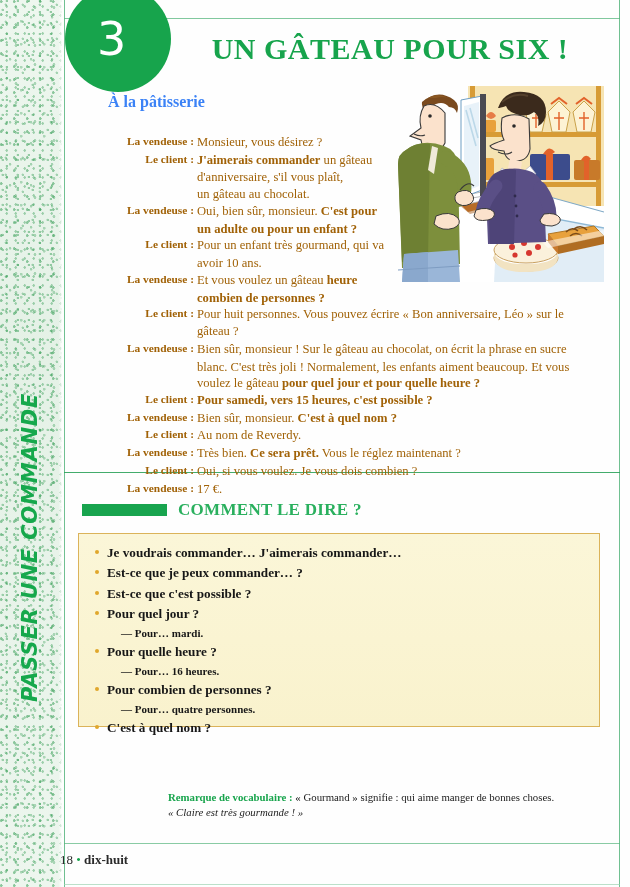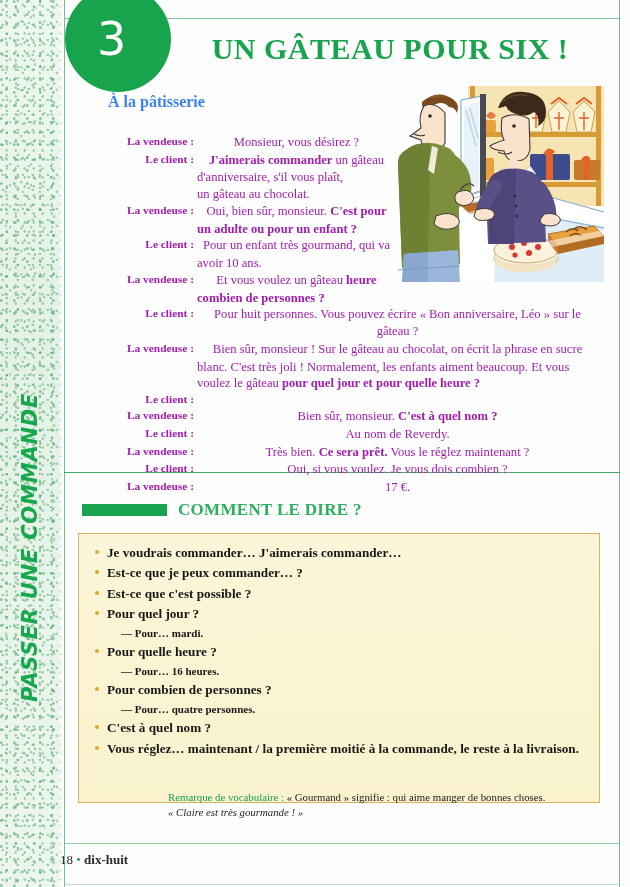--- a/index.html
+++ b/index.html
@@ -77,50 +77,50 @@
   }
 
   
   .dlg-head{
     position:absolute;left:108px;top:93px;
     font-family:"Liberation Serif", serif;
     font-weight:bold;font-size:16px;color:#3b82f6;
   }
   .dialogue{
     position:absolute;left:106px;top:134px;width:492px;
-    font-size:12.6px;color:#a21caf;line-height:1.33;
+    font-size:12.6px;color:#a16207;line-height:1.33;
   }
   .dlg-line{display:flex;align-items:flex-start;margin-bottom:1px;}
   .dlg-line.narrow{width:290px;}
   .dlg-who{
     flex:0 0 auto;width:88px;text-align:right;
     font-weight:bold;font-size:11.4px;white-space:nowrap;
     padding-right:3px;
   }
-  .dlg-txt{flex:1 1 auto;text-align:center;}
+  .dlg-txt{flex:1 1 auto;}
   .dlg-txt b{font-weight:bold;}
   .dlg-cont{margin-left:91px;}
 
   
   .illus{
     position:absolute;left:398px;top:86px;width:206px;height:196px;
     overflow:hidden;
   }
 
   
   .sec-bar{position:absolute;left:82px;top:504px;width:85px;height:12px;background:#18a44e;}
   .sec-title{
     position:absolute;left:178px;top:500px;
     font-family:"Liberation Serif", serif;
     font-weight:bold;font-size:17px;letter-spacing:.3px;color:#2ab05e;
   }
 
   
   .cream-box{
-    position:absolute;left:78px;top:533px;width:522px;height:270px;
+    position:absolute;left:78px;top:533px;width:522px;height:194px;
     background:linear-gradient(180deg,#fbf6d8 0%,#faf4d2 55%,#f9f2cd 100%);
     border:1px solid #dbb35a;
     box-sizing:border-box;
   }
   .cream-inner{padding:10px 14px 0 14px;}
   .c-item{
     position:relative;padding-left:14px;margin-bottom:2.5px;
     font-family:"Liberation Serif", serif;
     font-weight:bold;font-size:13.2px;color:#171717;line-height:1.36;
   }
@@ -132,21 +132,21 @@
     padding-left:28px;margin-bottom:2.5px;
     font-family:"Liberation Serif", serif;
     font-weight:bold;font-size:11px;color:#171717;line-height:1.36;
   }
 
   
   .voc{
     position:absolute;left:168px;top:790px;width:430px;
     font-size:10.8px;color:#1b1b1b;line-height:1.42;
   }
-  .voc b{color:#17a44c;font-weight:normal;}
+  .voc b{color:#17a44c;font-weight:bold;}
   .voc i{font-style:italic;}
 
   
   .footer{
     position:absolute;left:60px;top:852px;
     font-size:13px;color:#2a2a2a;
   }
   .footer .dot{color:#17a44c;font-size:13px;}
   .footer .word{font-weight:bold;}
 </style>
@@ -337,20 +337,21 @@
 
     <div class="dlg-line">
       <div class="dlg-who">La vendeuse :</div>
       <div class="dlg-txt">Bien sûr, monsieur ! Sur le gâteau au chocolat, on écrit la phrase en sucre</div>
     </div>
     <div class="dlg-cont">blanc. C'est très joli ! Normalement, les enfants aiment beaucoup. Et vous</div>
     <div class="dlg-cont"><span>voulez le gâteau </span><b>pour quel jour et pour quelle heure ?</b></div>
 
     <div class="dlg-line">
       <div class="dlg-who">Le client :</div>
+      <div class="dlg-txt"><b>Pour samedi, vers 15 heures, c'est possible ?</b></div>
     </div>
 
     <div class="dlg-line">
       <div class="dlg-who">La vendeuse :</div>
       <div class="dlg-txt"><span>Bien sûr, monsieur. </span><b>C'est à quel nom ?</b></div>
     </div>
 
     <div class="dlg-line">
       <div class="dlg-who">Le client :</div>
       <div class="dlg-txt">Au nom de Reverdy.</div>
@@ -380,21 +381,20 @@
       <div class="c-item">Je voudrais commander… J'aimerais commander…</div>
       <div class="c-item">Est-ce que je peux commander… ?</div>
       <div class="c-item">Est-ce que c'est possible ?</div>
       <div class="c-item">Pour quel jour ?</div>
       <div class="c-sub">— Pour… mardi.</div>
       <div class="c-item">Pour quelle heure ?</div>
       <div class="c-sub">— Pour… 16 heures.</div>
       <div class="c-item">Pour combien de personnes ?</div>
       <div class="c-sub">— Pour… quatre personnes.</div>
       <div class="c-item">C'est à quel nom ?</div>
-      <div class="c-item">Vous réglez… maintenant / la première moitié à la commande, le reste à la livraison.</div>
     </div>
   </div>
 
   <div class="voc">
     <b>Remarque de vocabulaire :</b><span> « Gourmand » signifie : qui aime manger de bonnes choses.</span><br>
     <i>« Claire est très gourmande ! »</i>
   </div>
 
   <div class="footer">
     <span>18</span>

